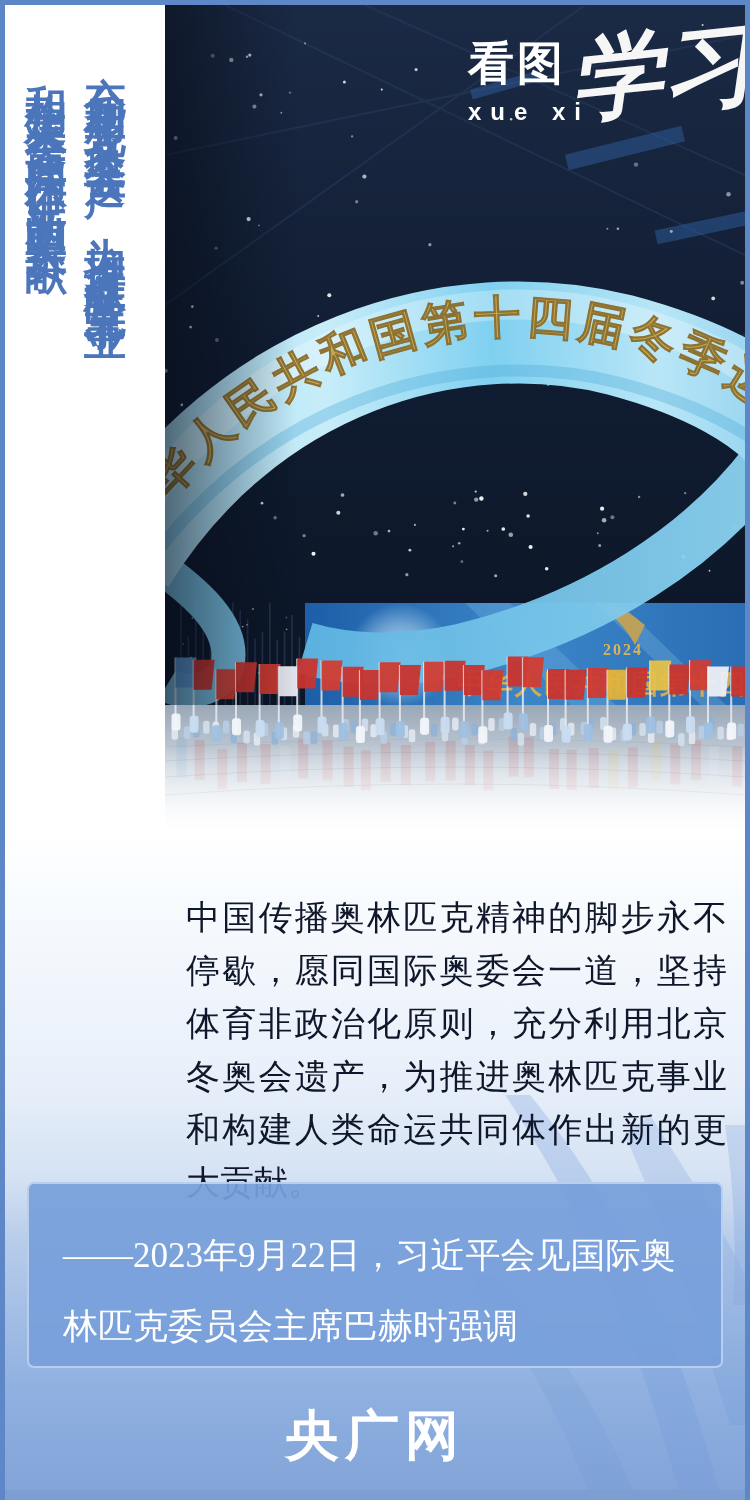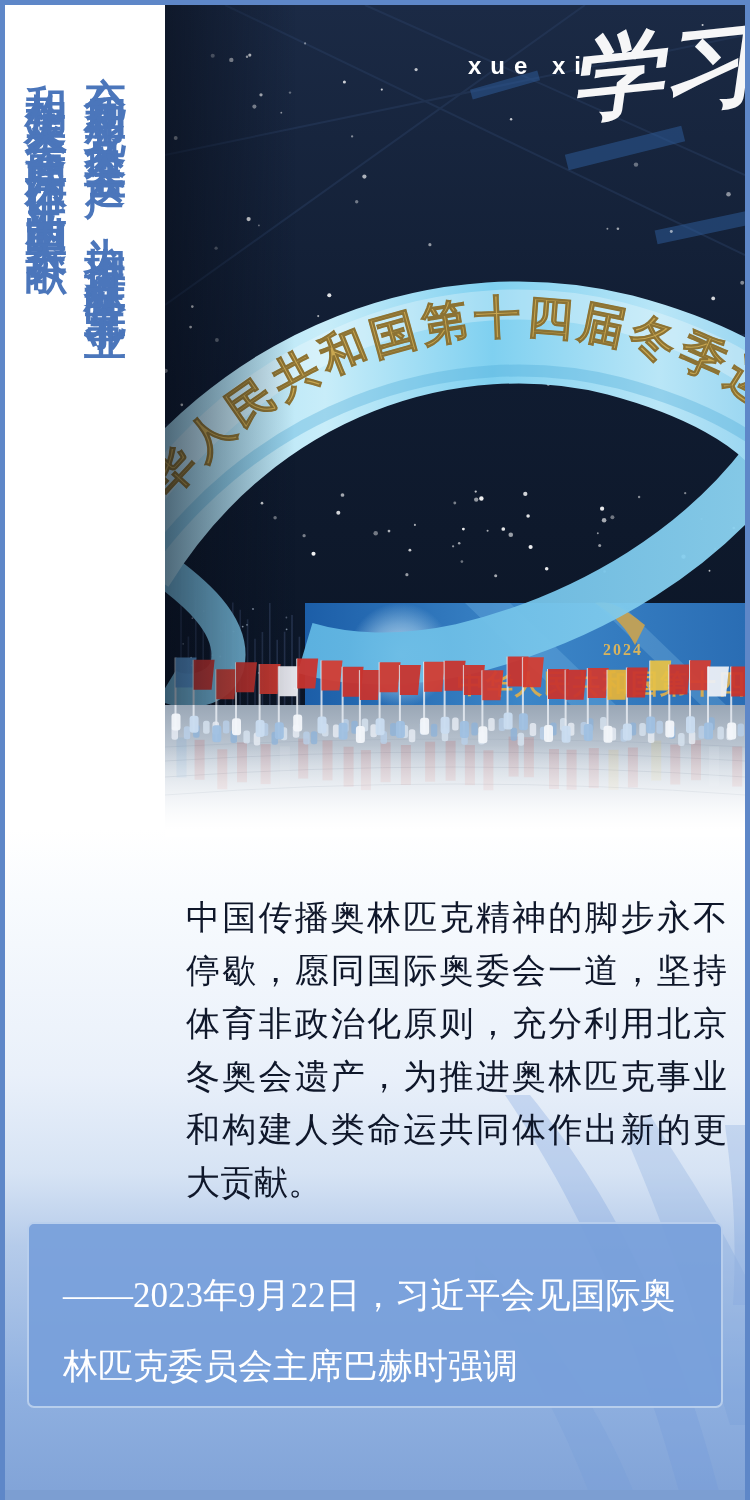--- a/index.html
+++ b/index.html
@@ -67,21 +67,21 @@
   
   .quote-body {
     position:absolute; left:183px; top:888px; width:541px; z-index:6;
     font-family:"Liberation Serif", serif; font-size:34px; line-height:53px;
     color:#0f172a; text-align:justify; margin:3px;
   }
   
   .attr-box {
     position:absolute; left:27px; top:1182px; width:696px; height:186px; z-index:6;
     background:rgba(119,159,218,0.93); border:2px solid rgba(235,243,252,0.55);
-    border-radius:7px; box-sizing:border-box; padding:36px 38px 0 34px;margin-top:40px;
+    border-radius:7px; box-sizing:border-box; padding:36px 38px 0 34px;
   }
   .attr-text {
     font-family:"Liberation Serif", serif; font-size:35px; line-height:71px;
     color:#ffffff; margin:0;
   }
   
   .cnr-logo {
     position:absolute; left:0; right:0; top:1400px; z-index:6;
     text-align:center; color:#ffffff; font-weight:900; font-size:54px;
     letter-spacing:6px; font-family:"Liberation Sans", sans-serif;
@@ -511,26 +511,28 @@
       <linearGradient id="vigGrad" x1="0" y1="0" x2="1" y2="0">
         <stop offset="0" stop-color="#060b16" stop-opacity=".55"></stop>
         <stop offset="1" stop-color="#060b16" stop-opacity="0"></stop>
       </linearGradient>
       <rect x="0" y="0" width="130" height="700" fill="url(#vigGrad)"></rect>
     </svg>
   </div>
   <div class="photo-fade"></div>
 
   <div class="brand">
+    <div class="kantu">看图</div>
     <div class="pinyin">xue xi</div>
     <div class="calligraphy">学习</div>
   </div>
 
   <p class="quote-body">中国传播奥林匹克精神的脚步永不停歇，愿同国际奥委会一道，坚持体育非政治化原则，充分利用北京冬奥会遗产，为推进奥林匹克事业和构建人类命运共同体作出新的更大贡献。</p>
 
   <div class="attr-box">
     <p class="attr-text">——2023年9月22日，习近平会见国际奥林匹克委员会主席巴赫时强调</p>
   </div>
 
+  <div class="cnr-logo">央广网</div>
 
   <div class="bottom-strip"></div>
   <div class="frame"></div>
 </div>
 
 </body></html>

